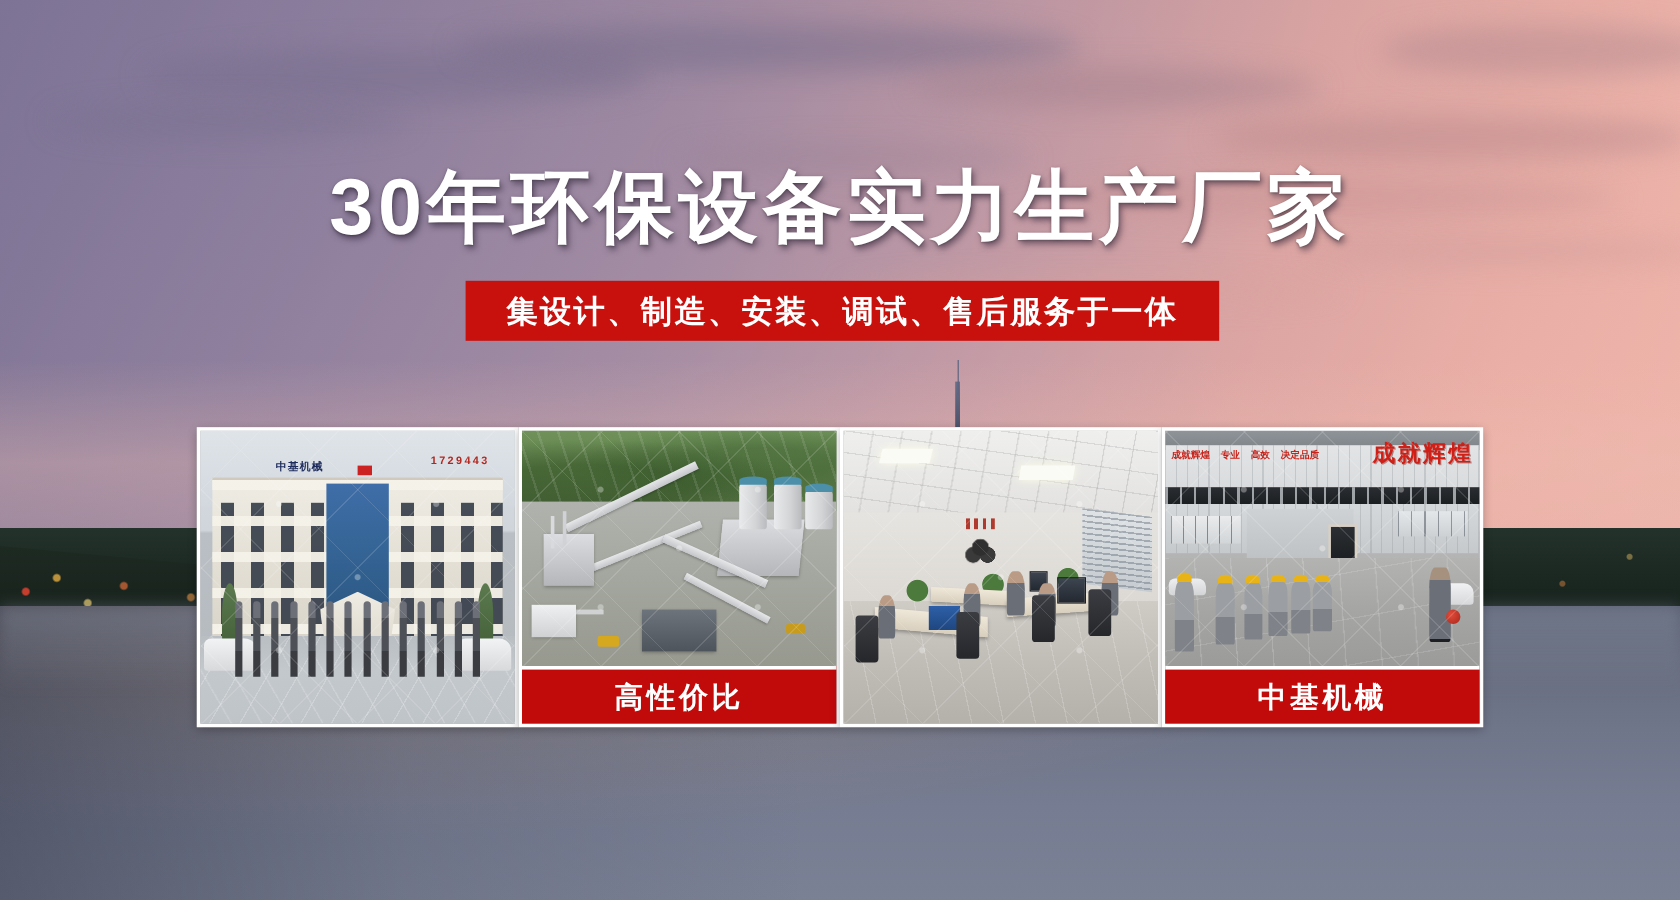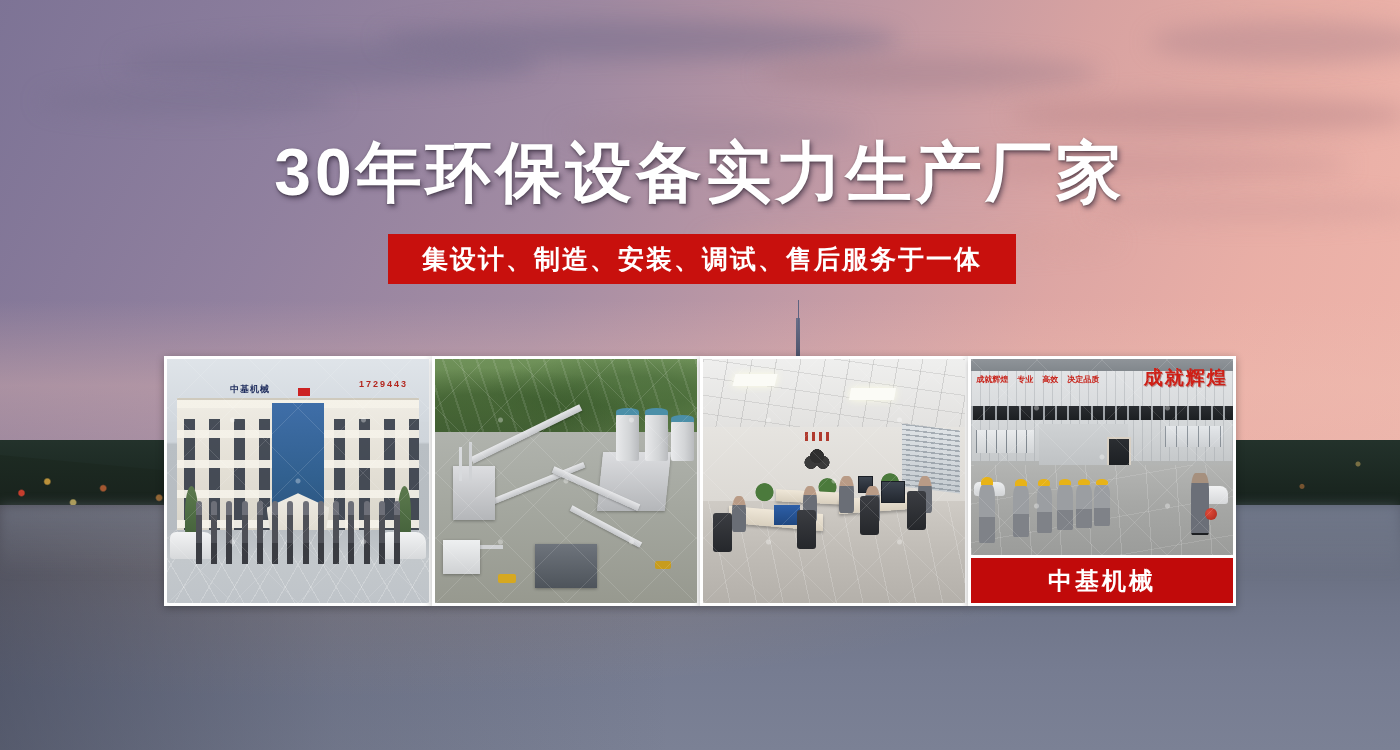--- a/index.html
+++ b/index.html
@@ -754,20 +754,23 @@
         <div class="belt b4"></div>
       <div class="block k1"></div>
       <div class="stack"></div>
         <div class="stack2"></div>
       <div class="mach"></div>
       <div class="block k3"></div>
       <div class="block k4"></div>
       <div class="exc"></div>
         <div class="exc2"></div>
       <div class="wm"></div>
+    </div>
+    <div class="card-caption">
+      <span>高性价比</span>
     </div>
   </div>
 
   <div class="card">
     <div class="card-photo p3">
       <div class="ceiling"></div>
       <div class="panel pl1"></div>
         <div class="panel pl2"></div>
       <div class="wall"></div>
       <div class="decal"></div>

